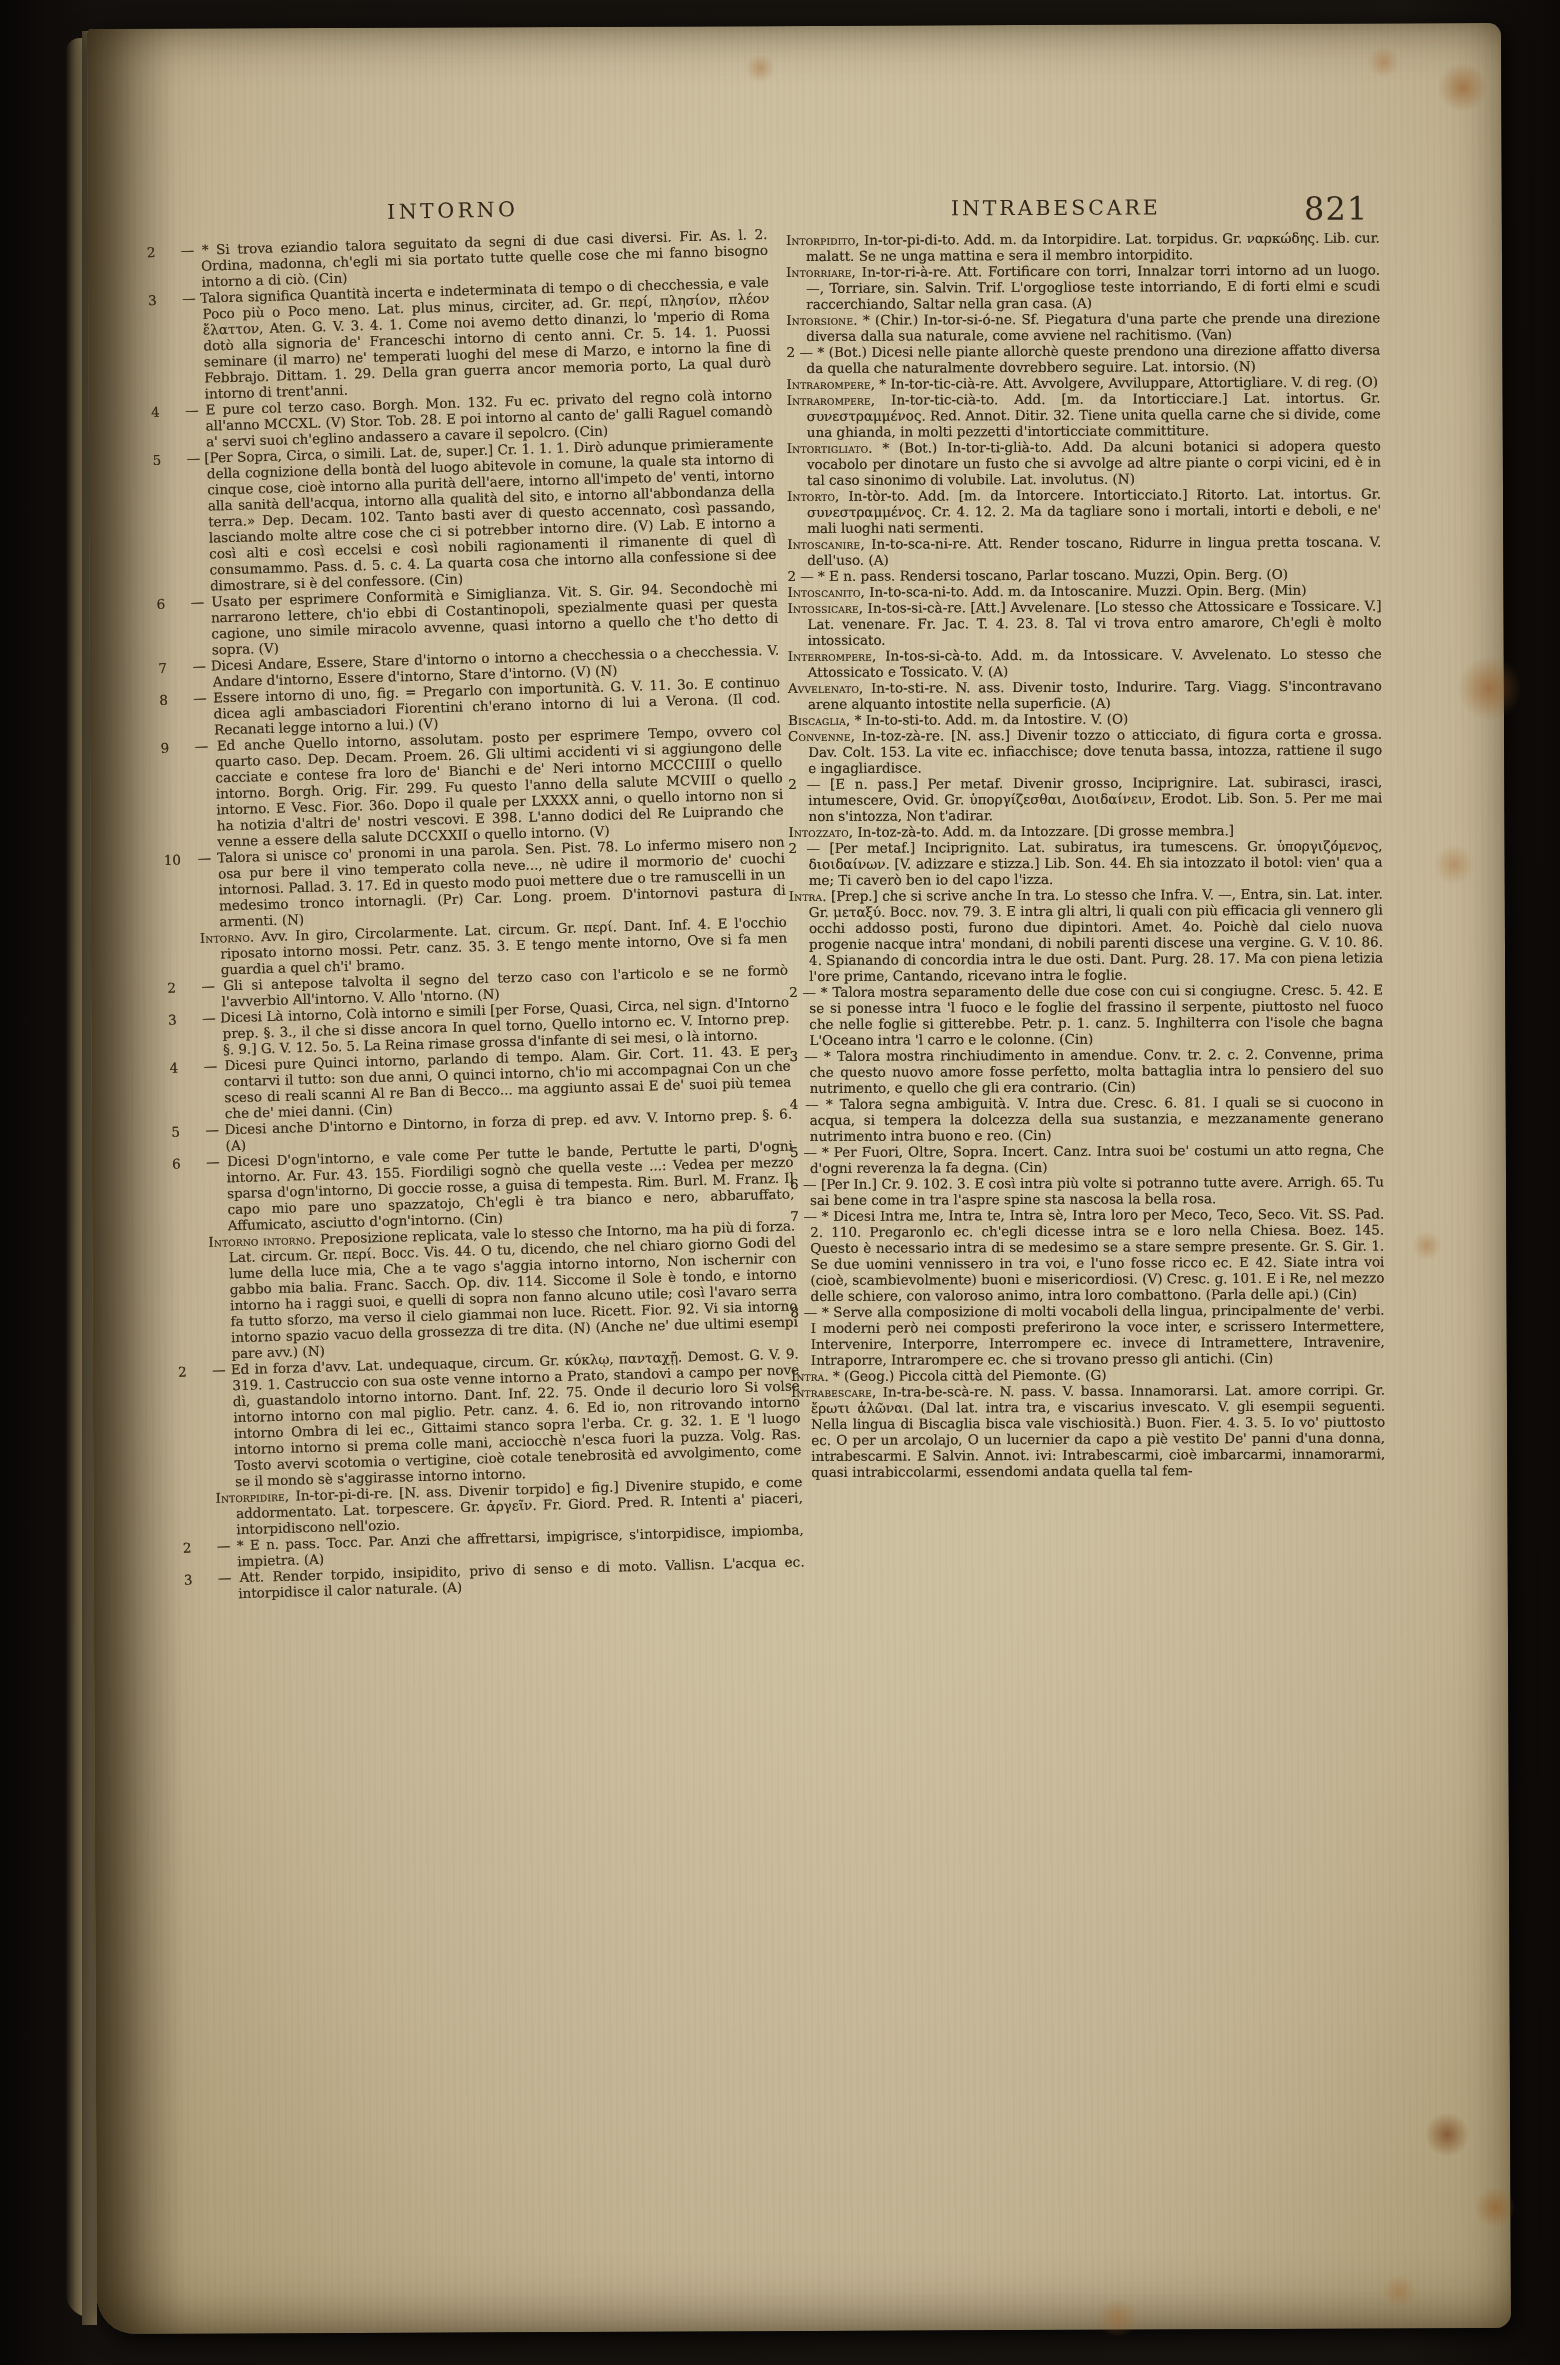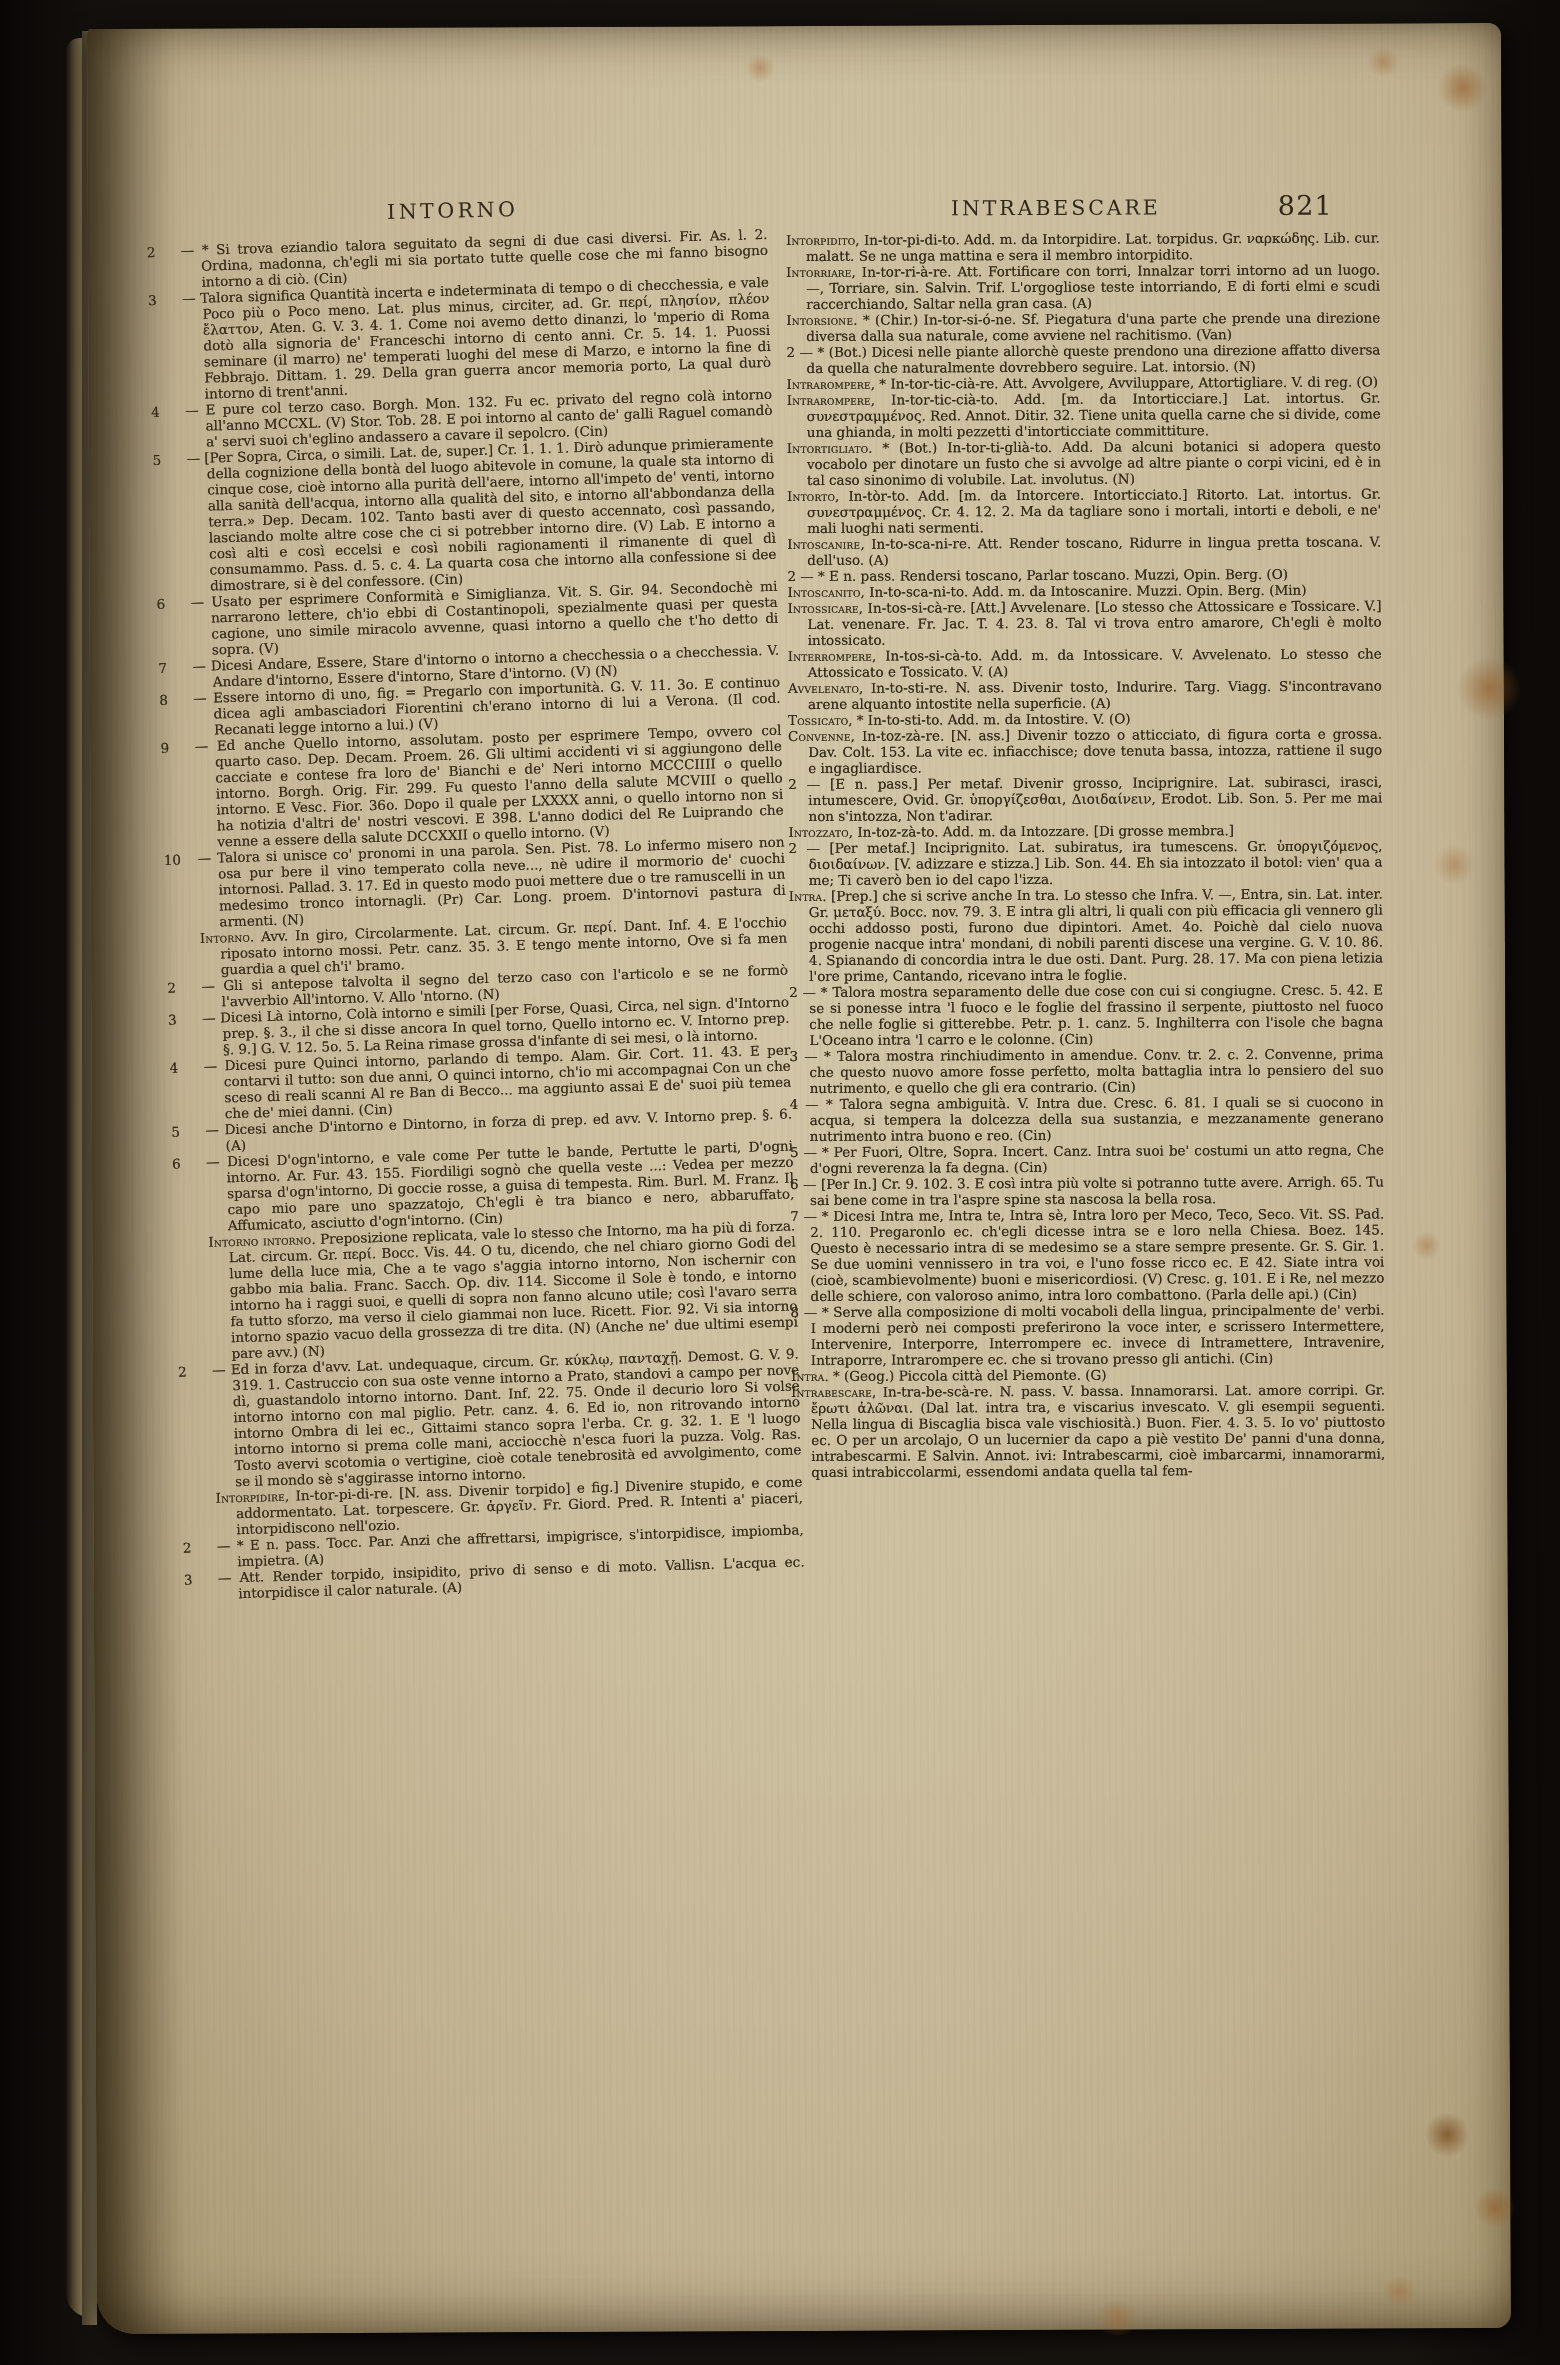--- a/index.html
+++ b/index.html
@@ -43,22 +43,22 @@
   }
   .rh-left{
     position:absolute;left:189px;width:352px;text-align:center;
     font-size:20.5px;letter-spacing:3.5px;transform:rotate(-1.1deg);
   }
   .rh-right{
     position:absolute;left:716px;width:504px;text-align:center;
     font-size:20.5px;letter-spacing:2.9px;
   }
   .rh-num{
-    position:absolute;left:1190px;width:117px;text-align:left;
-    font-size:27px;letter-spacing:1.2px;top:-4.7px;
+    position:absolute;left:1190px;width:117px;text-align:center;
+    font-size:32px;letter-spacing:1.2px;top:-4.7px;
   }
   .col{
     position:absolute;top:206px;
     font-size:13.5px;line-height:16px;
     color:#322818;
     text-align:justify;
     text-shadow:0 0 0.4px rgba(50,40,24,.7);
   }
   .col-left{
     left:89px;width:587px;height:1924px;
@@ -129,21 +129,21 @@
         <p class="entry"><span class="head">Intrarompere</span>, * In-tor-tic-cià-re. Att. Avvolgere, Avviluppare, Attortigliare. V. di reg. (O)</p>
         <p class="entry"><span class="head">Intrarompere</span>, In-tor-tic-cià-to. Add. [m. da Intorticciare.] Lat. intortus. Gr. συνεστραμμένος. Red. Annot. Ditir. 32. Tiene unita quella carne che si divide, come una ghianda, in molti pezzetti d'intorticciate committiture.</p>
         <p class="entry"><span class="head">Intortigliato</span>. * (Bot.) In-tor-ti-glià-to. Add. Da alcuni botanici si adopera questo vocabolo per dinotare un fusto che si avvolge ad altre piante o corpi vicini, ed è in tal caso sinonimo di volubile. Lat. involutus. (N)</p>
         <p class="entry"><span class="head">Intorto</span>, In-tòr-to. Add. [m. da Intorcere. Intorticciato.] Ritorto. Lat. intortus. Gr. συνεστραμμένος. Cr. 4. 12. 2. Ma da tagliare sono i mortali, intorti e deboli, e ne' mali luoghi nati sermenti.</p>
         <p class="entry"><span class="head">Intoscanire</span>, In-to-sca-ni-re. Att. Render toscano, Ridurre in lingua pretta toscana. V. dell'uso. (A)</p>
         <p class="entry">2 — * E n. pass. Rendersi toscano, Parlar toscano. Muzzi, Opin. Berg. (O)</p>
         <p class="entry"><span class="head">Intoscanito</span>, In-to-sca-ni-to. Add. m. da Intoscanire. Muzzi. Opin. Berg. (Min)</p>
         <p class="entry"><span class="head">Intossicare</span>, In-tos-si-cà-re. [Att.] Avvelenare. [Lo stesso che Attossicare e Tossicare. V.] Lat. venenare. Fr. Jac. T. 4. 23. 8. Tal vi trova entro amarore, Ch'egli è molto intossicato.</p>
         <p class="entry"><span class="head">Interrompere</span>, In-tos-si-cà-to. Add. m. da Intossicare. V. Avvelenato. Lo stesso che Attossicato e Tossicato. V. (A)</p>
         <p class="entry"><span class="head">Avvelenato</span>, In-to-sti-re. N. ass. Divenir tosto, Indurire. Targ. Viagg. S'incontravano arene alquanto intostite nella superficie. (A)</p>
-        <p class="entry"><span class="head">Tossicato</span>, * In-to-sti-to. Add. m. da Intostire. V. (O)</p>
+        <p class="entry"><span class="head">Biscaglia</span>, * In-to-sti-to. Add. m. da Intostire. V. (O)</p>
         <p class="entry"><span class="head">Convenne</span>, In-toz-zà-re. [N. ass.] Divenir tozzo o atticciato, di figura corta e grossa. Dav. Colt. 153. La vite ec. infiacchisce; dove tenuta bassa, intozza, rattiene il sugo e ingagliardisce.</p>
         <p class="entry">2 — [E n. pass.] Per metaf. Divenir grosso, Inciprignire. Lat. subirasci, irasci, intumescere, Ovid. Gr. ὑποργίζεσθαι, Διοιδαίνειν, Erodot. Lib. Son. 5. Per me mai non s'intozza, Non t'adirar.</p>
         <p class="entry"><span class="head">Intozzato</span>, In-toz-zà-to. Add. m. da Intozzare. [Di grosse membra.]</p>
         <p class="entry">2 — [Per metaf.] Inciprignito. Lat. subiratus, ira tumescens. Gr. ὑποργιζόμενος, διοιδαίνων. [V. adizzare e stizza.] Lib. Son. 44. Eh sia intozzato il botol: vien' qua a me; Ti caverò ben io del capo l'izza.</p>
         <p class="entry"><span class="head">Intra</span>. [Prep.] che si scrive anche In tra. Lo stesso che Infra. V. —, Entra, sin. Lat. inter. Gr. μεταξύ. Bocc. nov. 79. 3. E intra gli altri, li quali con più efficacia gli vennero gli occhi addosso posti, furono due dipintori. Amet. 4o. Poichè dal cielo nuova progenie nacque intra' mondani, di nobili parenti discese una vergine. G. V. 10. 86. 4. Spianando di concordia intra le due osti. Dant. Purg. 28. 17. Ma con piena letizia l'ore prime, Cantando, ricevano intra le foglie.</p>
         <p class="entry">2 — * Talora mostra separamento delle due cose con cui si congiugne. Cresc. 5. 42. E se si ponesse intra 'l fuoco e le foglie del frassino il serpente, piuttosto nel fuoco che nelle foglie si gitterebbe. Petr. p. 1. canz. 5. Inghilterra con l'isole che bagna L'Oceano intra 'l carro e le colonne. (Cin)</p>
         <p class="entry">3 — * Talora mostra rinchiudimento in amendue. Conv. tr. 2. c. 2. Convenne, prima che questo nuovo amore fosse perfetto, molta battaglia intra lo pensiero del suo nutrimento, e quello che gli era contrario. (Cin)</p>
         <p class="entry">4 — * Talora segna ambiguità. V. Intra due. Cresc. 6. 81. I quali se si cuocono in acqua, si tempera la dolcezza della sua sustanzia, e mezzanamente generano nutrimento intra buono e reo. (Cin)</p>
         <p class="entry">5 — * Per Fuori, Oltre, Sopra. Incert. Canz. Intra suoi be' costumi un atto regna, Che d'ogni reverenza la fa degna. (Cin)</p>
         <p class="entry">6 — [Per In.] Cr. 9. 102. 3. E così intra più volte si potranno tutte avere. Arrigh. 65. Tu sai bene come in tra l'aspre spine sta nascosa la bella rosa.</p>

